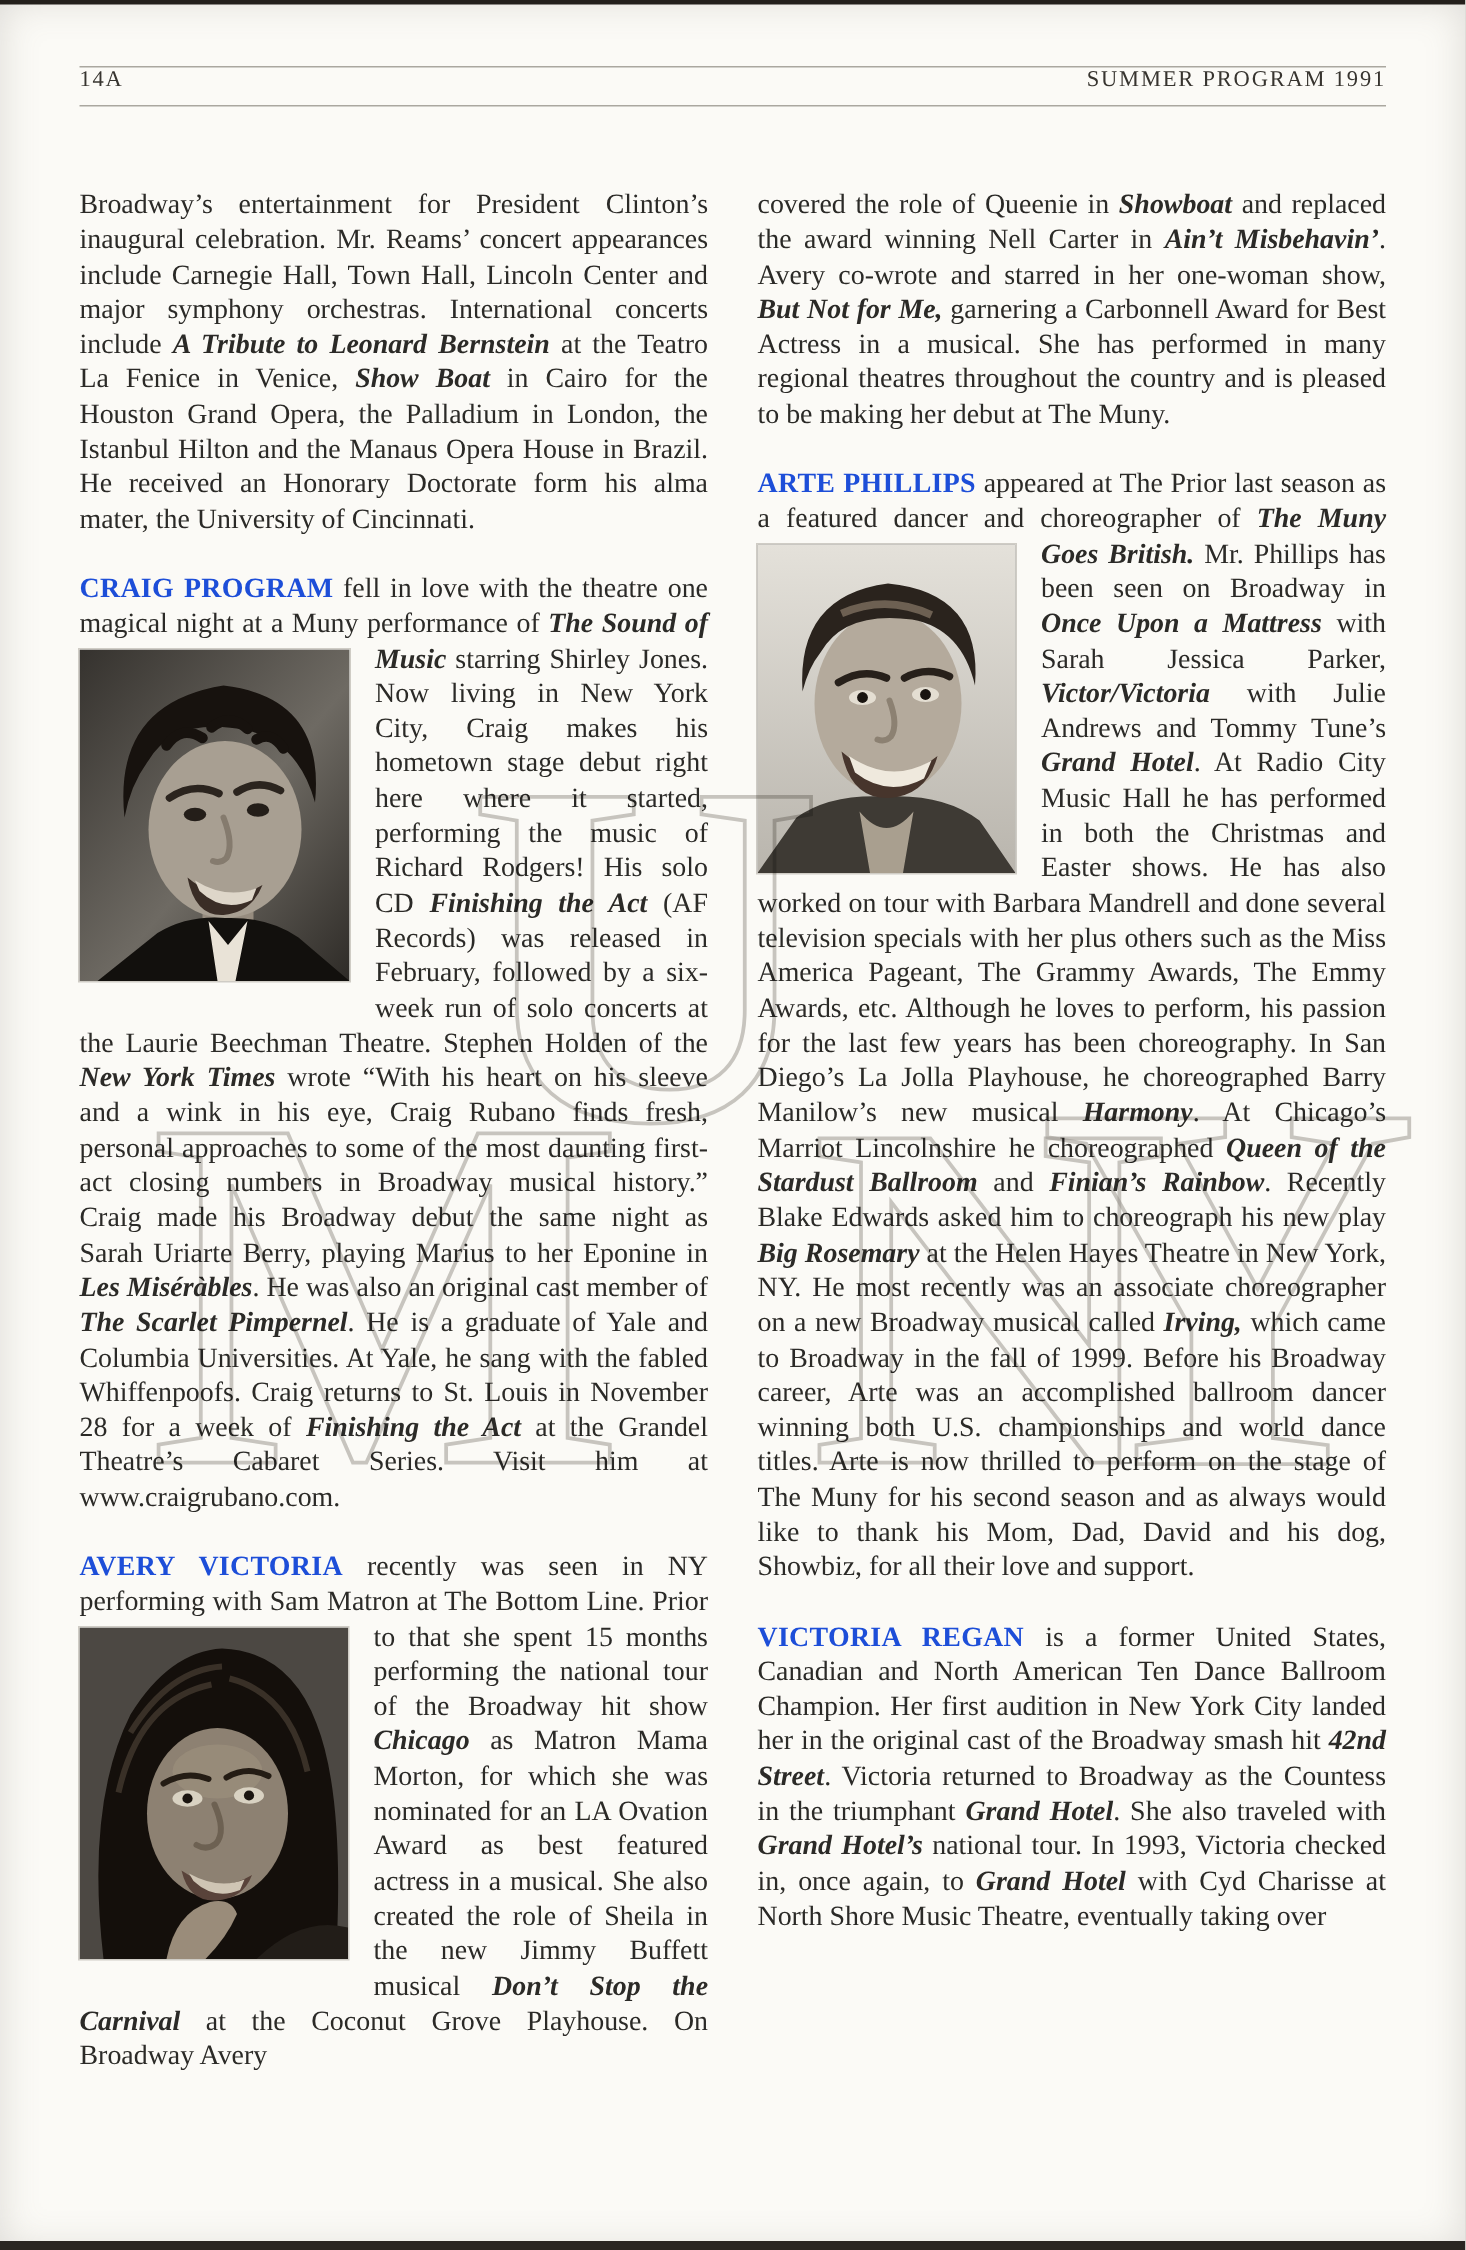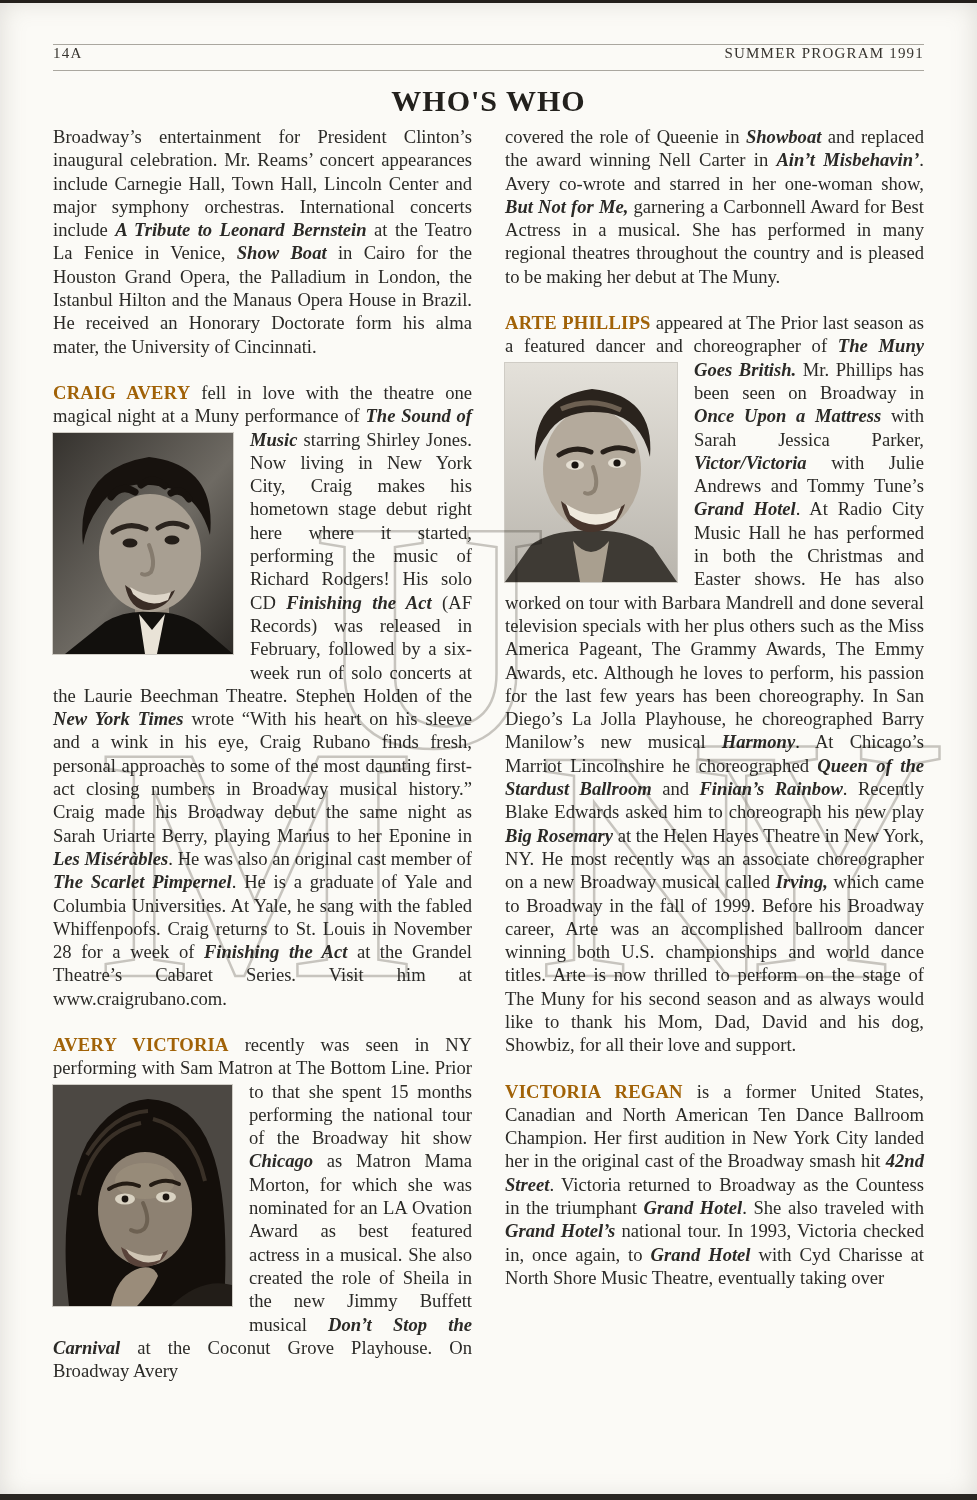--- a/index.html
+++ b/index.html
@@ -28,21 +28,21 @@
 
   
   .content{
     position:absolute;left:53px;top:125px;width:871px;z-index:2;
     display:flex;gap:33px;
   }
   .col{width:419px;font-size:18.6px;line-height:23.3px;text-align:justify;
        hyphens:auto;-webkit-hyphens:auto;}
   .col p{margin:0 0 23px 0;}
   .col p:last-child{margin-bottom:0;}
-  .bio-name{font-weight:bold;letter-spacing:.2px;color:#a16207;}
+  .bio-name{font-weight:bold;letter-spacing:.2px;color:#1d4ed8;}
   .it{font-style:italic;font-weight:bold;}
 
   
   .photo{float:left;background:#777;outline:1px solid #cfccc5;
          margin:5px 17px 7px 0;}
   .photo svg{display:block;}
   .photo-craig{width:180px;height:221px;}
   .photo-avery{width:179px;height:221px;}
   .photo-arte{width:172px;height:219px;}
 
@@ -62,29 +62,28 @@
 <body>
 
 <div class="page">
   <div class="edge-top"></div>
 
   <div class="header">
     <span>14A</span>
     <span>SUMMER PROGRAM 1991</span>
   </div>
 
-  <div class="page-title">WHO'S WHO</div>
 
   <div class="content">
 
     <div class="col">
 
       <p><span><span>Broadway’s entertainment for President Clinton’s inaugural celebration. Mr. Reams’ concert appearances include Carnegie Hall, Town Hall, Lincoln Center and major symphony orchestras. International concerts include </span><span class="it">A Tribute to Leonard Bernstein</span><span> at the Teatro La Fenice in Venice, </span><span class="it">Show Boat</span><span> in Cairo for the Houston Grand Opera, the Palladium in London, the Istanbul Hilton and the Manaus Opera House in Brazil. He received an Honorary Doctorate form his alma mater, the University of Cincinnati.</span></span></p>
 
-      <p><span class="bio-name">CRAIG AVERY</span><span><span> fell in love with the theatre one magical night at a Muny performance of </span><span class="it">The </span></span><span class="photo photo-craig">
+      <p><span class="bio-name">CRAIG PROGRAM</span><span><span> fell in love with the theatre one magical night at a Muny performance of </span><span class="it">The </span></span><span class="photo photo-craig">
             <svg width="180" height="221" viewBox="0 0 180 221" aria-hidden="true">
             <defs>
               <linearGradient id="cbg" x1="0" y1="0" x2="1" y2="1">
                 <stop offset="0" stop-color="#35322e"></stop>
                   <stop offset=".55" stop-color="#6e6a63"></stop>
                   <stop offset="1" stop-color="#2e2b27"></stop>
               </linearGradient>
             </defs>
             <rect width="180" height="221" fill="url(#cbg)"></rect>
             <path d="M82 160 h34 v28 q-18 10 -34 0 z" fill="#968c7f"></path>

